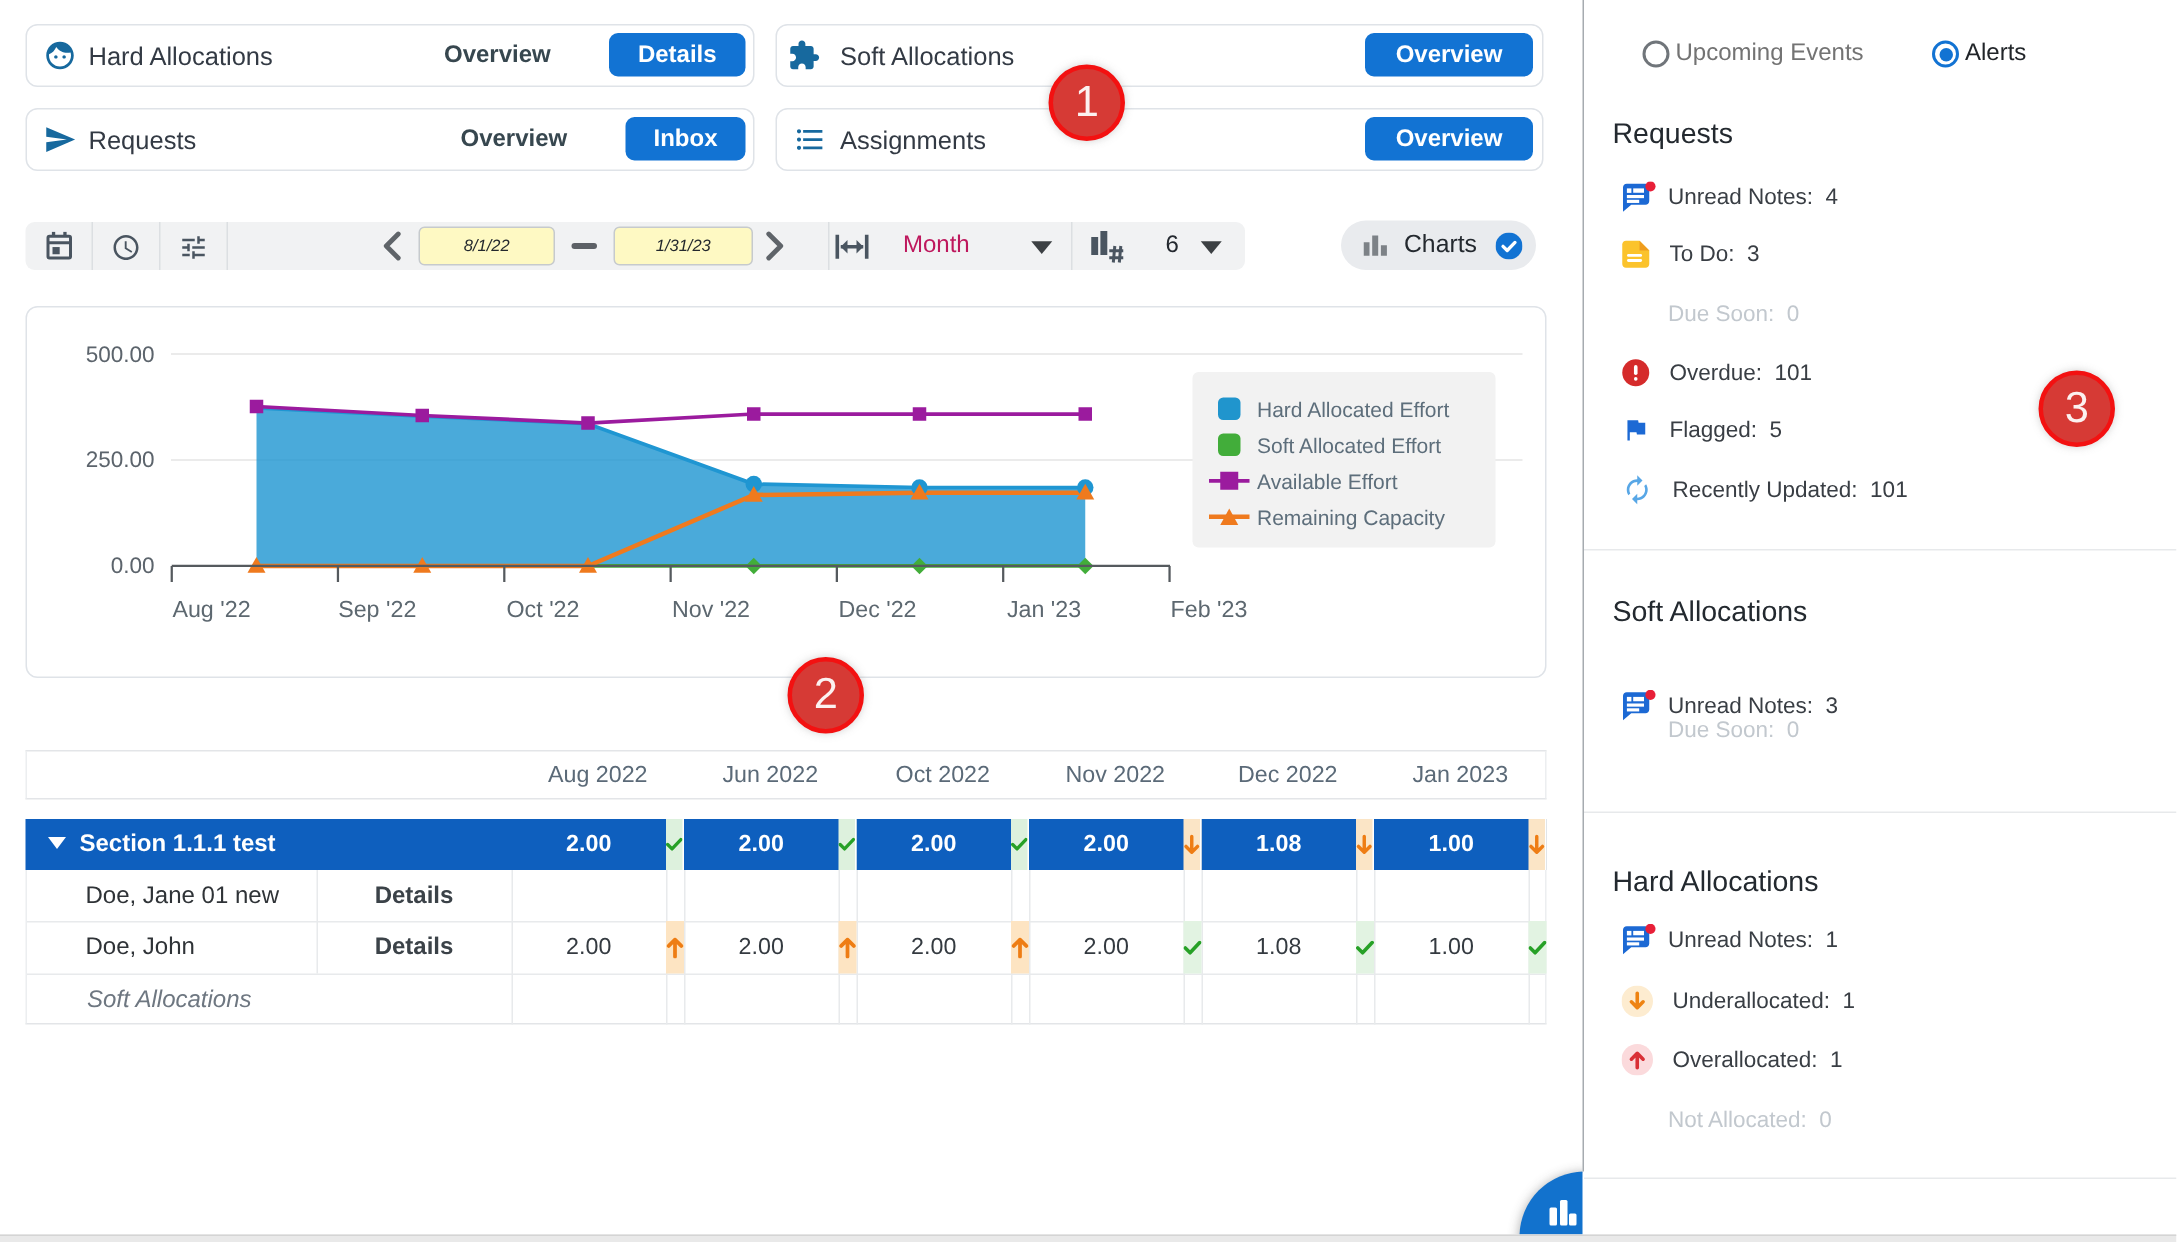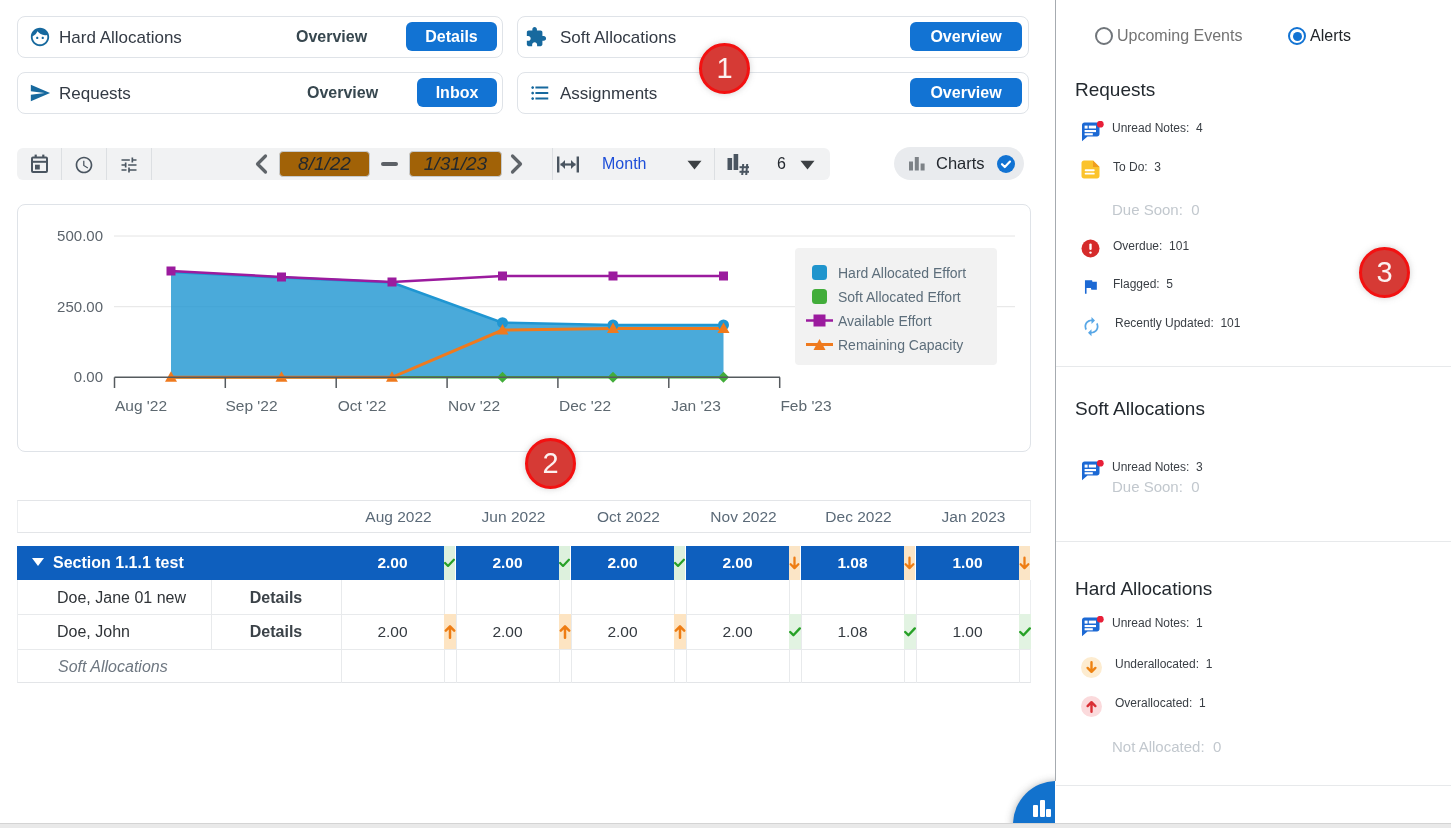--- a/index.html
+++ b/index.html
@@ -6,23 +6,23 @@
   html,body { width:1451px; height:828px; background:#fff; font-family:"Liberation Sans", sans-serif; overflow:hidden; }
   #page { position:relative; width:1451px; height:828px; background:#fff; }
   .abs { position:absolute; }
   .card { position:absolute; background:#fff; border:1px solid #dfe3e8; border-radius:8px; }
   .cardtitle { font-size:17px; color:#333a44; }
   .ovw { position:absolute; font-weight:bold; font-size:16px; color:#37474f; }
   .btn { position:absolute; background:#1273d3; color:#fff; font-weight:bold; font-size:16px; border-radius:6px; display:flex; align-items:center; justify-content:center; }
   .redcirc { position:absolute; width:51px; height:51px; border-radius:50%; background:#d63a35; border:3px solid #f31111; color:rgba(255,255,255,0.93); display:flex; align-items:center; justify-content:center; font-size:29px; z-index:50; box-shadow:0 0 6px rgba(120,120,120,0.35); }
   .tbar { position:absolute; background:#f1f2f3; }
   .vline { position:absolute; width:1px; background:#dcdfe2; }
-  .dinput { position:absolute; background:#a16207; border:1px solid #c6cacd; border-radius:4px; font-style:italic; font-size:19px; color:#23282d; display:flex; align-items:center; justify-content:center; }
+  .dinput { position:absolute; background:#fef9c3; border:1px solid #c6cacd; border-radius:4px; font-style:italic; font-size:11px; color:#23282d; display:flex; align-items:center; justify-content:center; }
   .rp-head { position:absolute; font-size:19px; color:#23292f; }
-  .rp-item { position:absolute; font-size:12px; color:#393e44; display:flex; }
+  .rp-item { position:absolute; font-size:15px; color:#393e44; display:flex; align-items:center; }
   .rp-item .txt { margin-left:13px; }
   .rp-gray { position:absolute; font-size:15px; color:#c2c8ce; }
   .hr { position:absolute; height:1px; background:#e7e9eb; }
   .hcell { position:absolute; top:500px; width:115px; height:33px; line-height:33px; text-align:center; font-size:15.5px; color:#5b6a78; }
   .bval { position:absolute; top:546px; width:103px; height:34px; line-height:34px; text-align:center; font-size:15.5px; font-weight:bold; color:#fff; }
   .jval { position:absolute; top:614px; width:103px; height:35px; line-height:35px; text-align:center; font-size:15.5px; color:#343a40; }
   .icell { position:absolute; width:12px; height:34px; display:flex; align-items:center; justify-content:center; overflow:visible; border-right:1px solid #fff; }
   .igreen { background:#ddf1dd; color:#2ba02b; }
   .iorange { background:#fbe5c6; color:#ee7d14; font-size:15px; }
   .igreen2 { background:#e2f3e2; color:#2ba02b; border-right:none; height:35px; line-height:35px; }
@@ -112,21 +112,21 @@
             <line x1="12.5" y1="14.2" x2="22" y2="14.2"></line>
             <line x1="12.5" y1="18.8" x2="22" y2="18.8"></line>
             <line x1="16.2" y1="11" x2="15.2" y2="22"></line>
             <line x1="20.2" y1="11" x2="19.2" y2="22"></line>
           </g>
         </svg>
     </div>
     <div class="dinput" style="left:279px;top:151px;width:91px;height:26px;">8/1/22</div>
     <div class="dinput" style="left:409px;top:151px;width:93px;height:26px;">1/31/23</div>
     <div class="abs" style="left:381px;top:162px;width:17px;height:4px;background:#5d6166;border-radius:2px;"></div>
-    <div class="abs" style="left:602px;top:155px;font-size:16px;color:#1d4ed8;">Month</div>
+    <div class="abs" style="left:602px;top:155px;font-size:16px;color:#be185d;">Month</div>
     <div class="abs" style="left:777px;top:155px;font-size:16px;color:#24292f;">6</div>
 
     <div class="abs" style="left:894px;top:147px;width:130px;height:33px;border-radius:17px;background:#e9ebee;"></div>
     <div class="abs" style="left:936px;top:154px;font-size:16.5px;color:#24292f;">Charts</div>
     <div id="pillicons">
       <svg class="abs" style="left:909px;top:156px;" width="17" height="15" viewBox="0 0 17 15">
           <rect x="0" y="5.5" width="4" height="9" fill="#7d8287"></rect>
           <rect x="5.8" y="1" width="4" height="13.5" fill="#7d8287"></rect>
           <rect x="11.6" y="7.5" width="4" height="7" fill="#7d8287"></rect>
         </svg>

